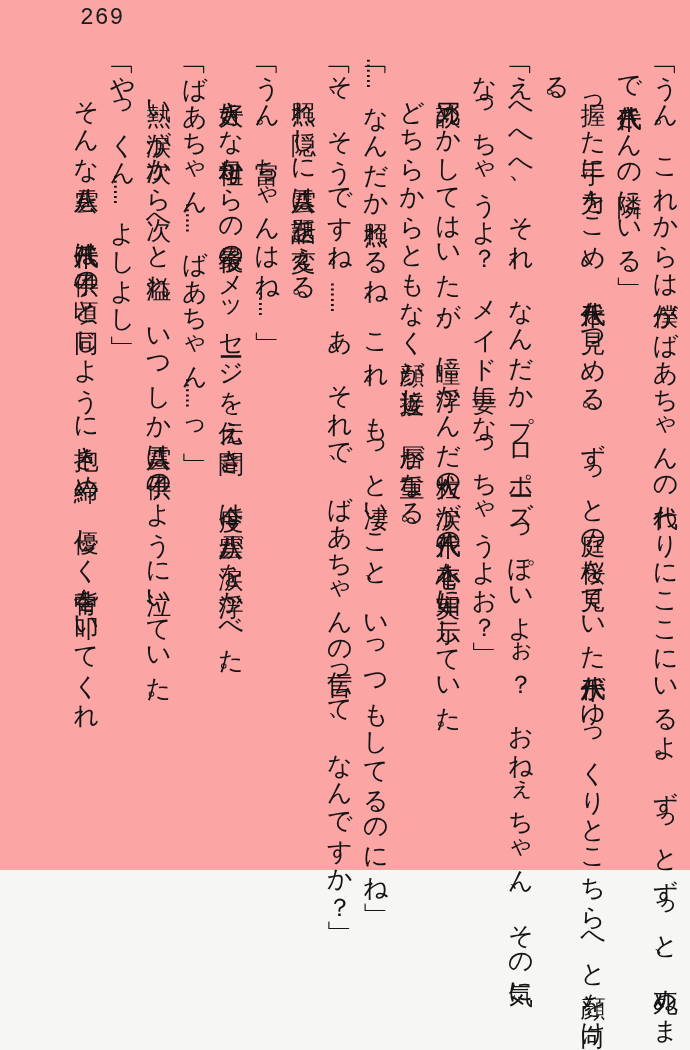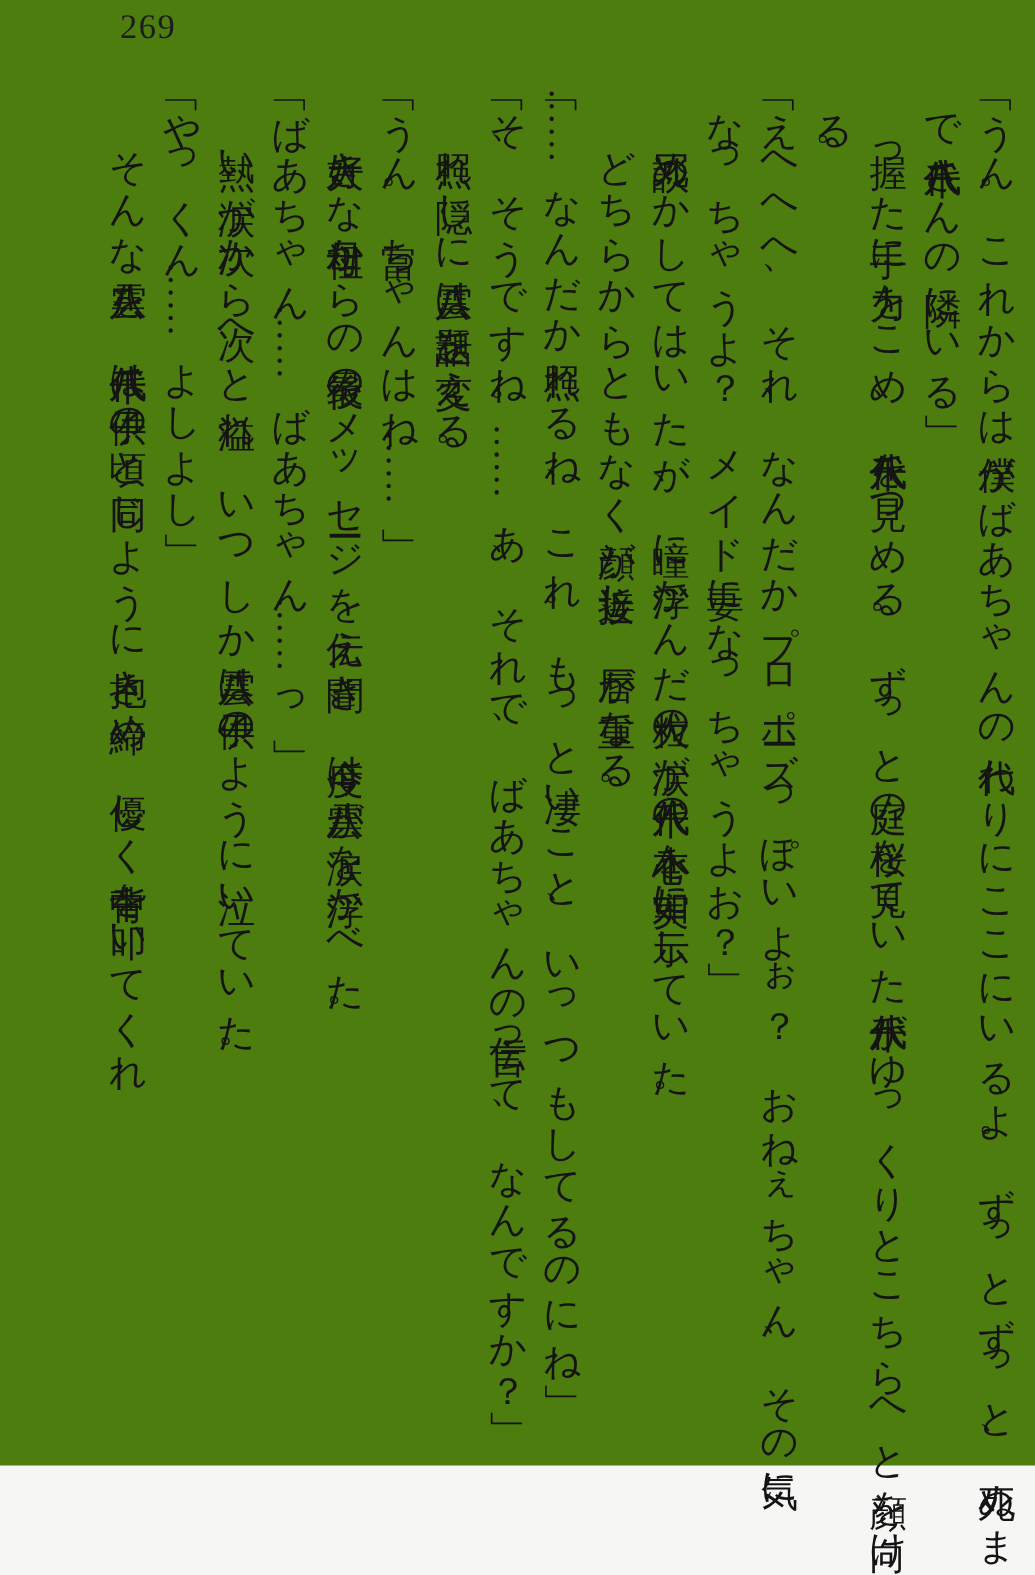--- a/index.html
+++ b/index.html
@@ -8,24 +8,24 @@
   }
   body {
     width: 690px;
     height: 1050px;
     overflow: hidden;
     background: #f6f6f4;
   }
   .page {
     position: relative;
     width: 690px;
-    height: 977px;
-    background: #4d7c0f;
+    height: 870px;
+    background: #fca5a5;
     color: #161616;
-    font-family: Liberation Serif, serif;
+    font-family: Liberation Mono, monospace;
   }
   .page-number {
     position: absolute;
     top: 5px;
     left: 80px;
     font-size: 23px;
     letter-spacing: 1px;
     color: #1c1c1c;
   }
   .text-block {

